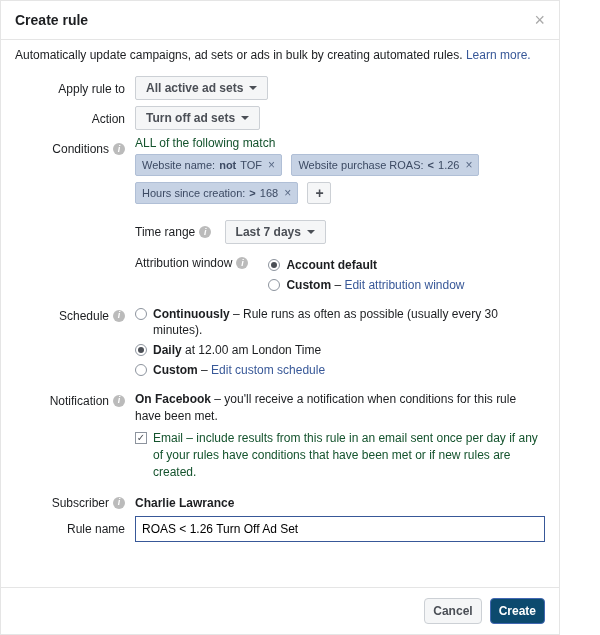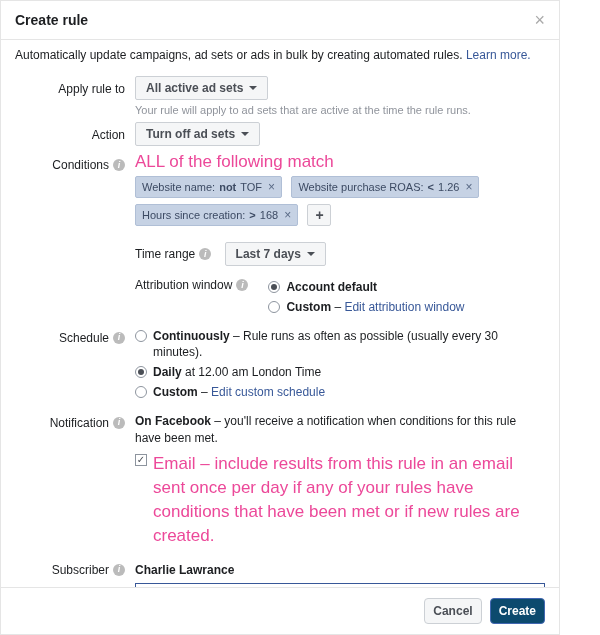--- a/index.html
+++ b/index.html
@@ -100,21 +100,21 @@
     font-size: 9px;
     font-weight: 700;
     font-style: italic;
     line-height: 1;
   }
   .helper {
     color: #90949c;
     font-size: 11px;
     margin-top: 4px;
   }
-  .hint-gray { color: #ec4899; font-size: 17px; }
+  .hint-gray { color: #14532d; font-size: 12px; }
   .chip {
     display: inline-flex;
     align-items: center;
     background: #c6d2e4;
     border: 1px solid #b0bfd6;
     border-radius: 2px;
     padding: 3px 6px;
     font-size: 11px;
     color: #3c4a63;
     margin-right: 6px;
@@ -237,21 +237,20 @@
 
   <div class="body">
 
     <div class="row">
       <div class="label-col">Apply rule to</div>
       <div class="content-col">
         <span class="dropdown-btn">
           <span>All active ad sets</span>
           <span class="caret"></span>
         </span>
-        <div class="helper">Your rule will apply to ad sets that are active at the time the rule runs.</div>
       </div>
     </div>
 
     <div class="row">
       <div class="label-col">Action</div>
       <div class="content-col">
         <span class="dropdown-btn">
           <span>Turn off ad sets</span>
           <span class="caret"></span>
         </span>

